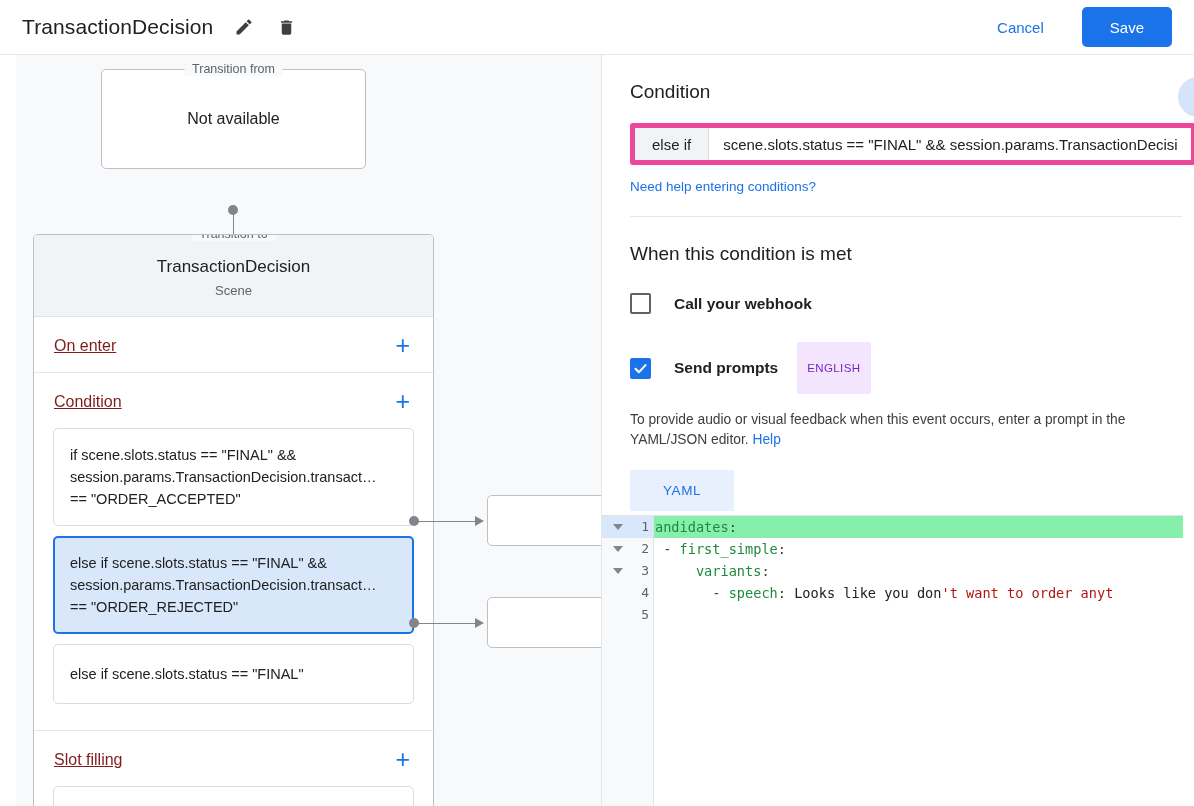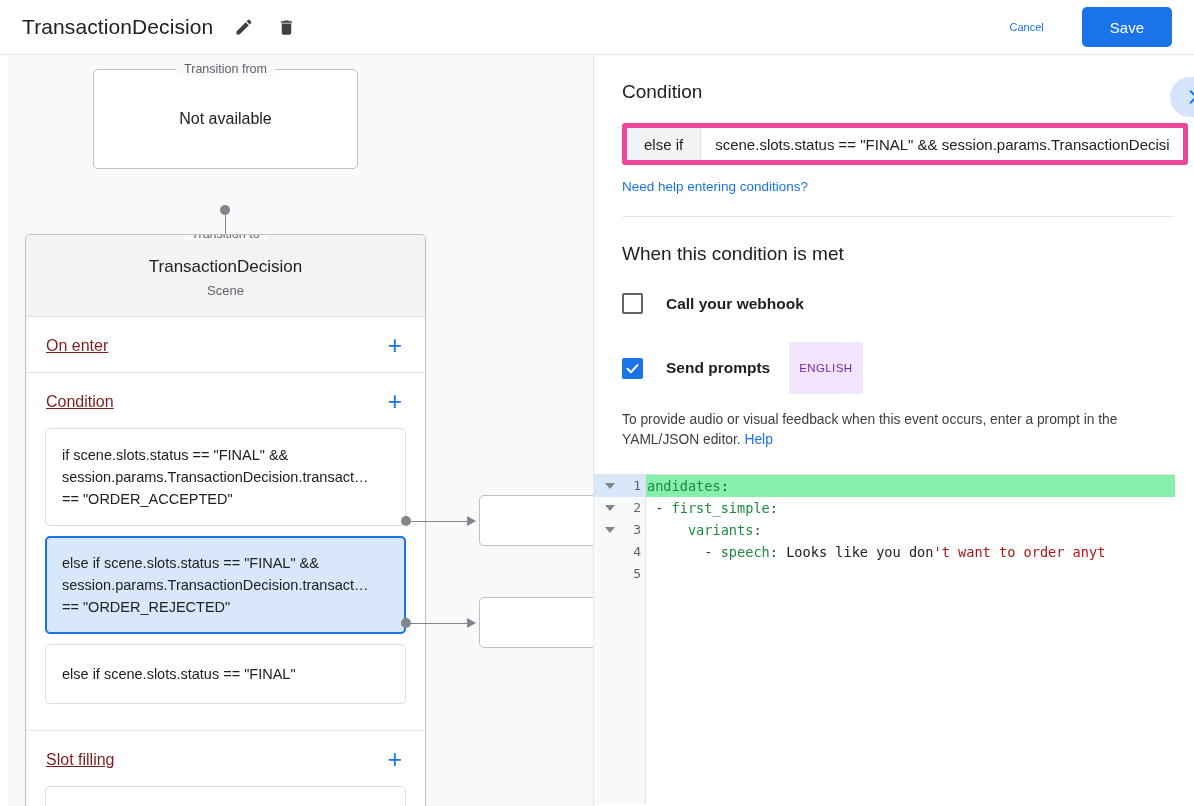--- a/index.html
+++ b/index.html
@@ -33,40 +33,40 @@
   }
   .icon-btn.edit { margin-left: 16px; }
   .icon-btn.trash { margin-left: 12px; }
   .topbar-right {
     margin-left: auto;
     display: flex; align-items: center;
     margin-right: 22px;
   }
   .link-btn {
     color: #1a73e8;
-    font-size: 11px;
+    font-size: 15px;
     padding: 8px 16px;
     cursor: pointer;
     background: none; border: none;
     font-family: inherit;
   }
   .primary-btn {
     background: #1a73e8;
     color: #ffffff;
     font-size: 15px;
     border: none; border-radius: 5px;
     padding: 0 28px;
     height: 40px;
     margin-left: 22px;
     cursor: pointer;
     font-family: inherit;
   }
 
   
-  .main { position: absolute; top: 55px; left: 8px; width: 1076px; height: 751px; }
+  .main { position: absolute; top: 55px; left: 16px; width: 1076px; height: 751px; }
 
   .left-pane {
     position: absolute; top: 0; left: 0;
     width: 585px; height: 751px;
     background: #f7f9fa;
     overflow: hidden;
   }
   .right-pane {
     position: absolute; top: 0; left: 585px;
     width: 609px; height: 751px;
@@ -486,20 +486,21 @@
         </div>
         <div class="check-label">Send prompts</div>
         <div class="lang-badge">ENGLISH</div>
       </div>
 
       <div class="desc">
         <span>To provide audio or visual feedback when this event occurs, enter a prompt in the YAML/JSON editor. </span><a>Help</a>
       </div>
 
       <div class="tabs">
+        <div class="tab active">YAML</div>
       </div>
     </div>
 
     <div class="editor">
       <div class="gutter" id="gutter">
           <div class="gutter-row hl">
             <div class="fold"></div>
             <span class="lnum">1</span>
           </div>
           <div class="gutter-row">

